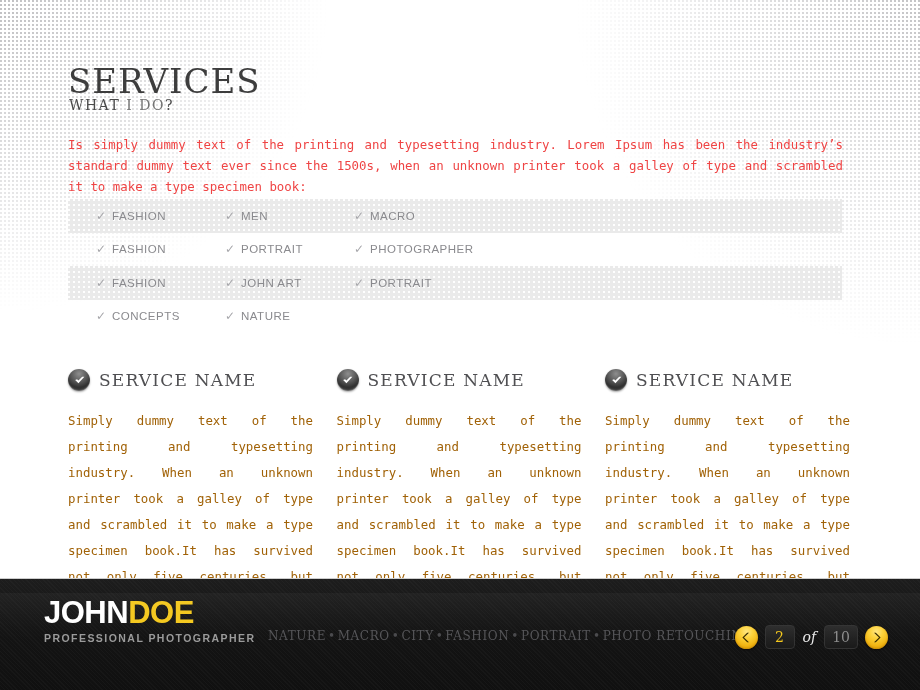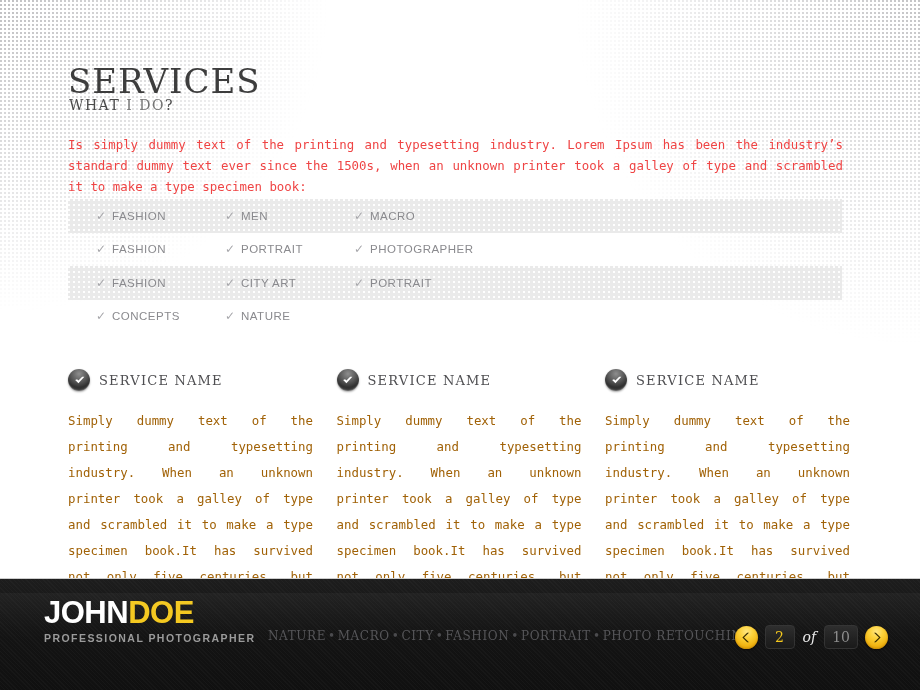--- a/index.html
+++ b/index.html
@@ -164,21 +164,21 @@
       radial-gradient(circle at 50% 22%, #8e8e8e 0%, #5b5b5b 38%, #303030 66%, #4a4a4a 100%);
     box-shadow: 0 1px 2px rgba(0,0,0,0.35), inset 0 -1px 1px rgba(255,255,255,0.25);
     position: relative;
     display: flex;
     align-items: center;
     justify-content: center;
   }
   .col-icon svg { display: block; }
   .col-title {
     font-family: "DejaVu Serif", serif;
-    font-size: 13px;
+    font-size: 17px;
     letter-spacing: 1.2px;
     color: #4f4f52;
     white-space: nowrap;
   }
   .col-body {
     font-family: "DejaVu Sans Mono", monospace;
     font-size: 12.4px;
     line-height: 26px;
     color: #a16207;
     text-align: justify;
@@ -337,21 +337,21 @@
           </div>
       </div>
 
       <div class="service-row shaded">
         <div class="service-cell">
             <span class="tick">✓</span>
             <span class="lbl">FASHION</span>
           </div>
         <div class="service-cell">
             <span class="tick">✓</span>
-            <span class="lbl">CITY ART</span>
+            <span class="lbl">JOHN ART</span>
           </div>
         <div class="service-cell">
             <span class="tick">✓</span>
             <span class="lbl">PORTRAIT</span>
           </div>
       </div>
 
       <div class="service-row">
         <div class="service-cell">
             <span class="tick">✓</span>

